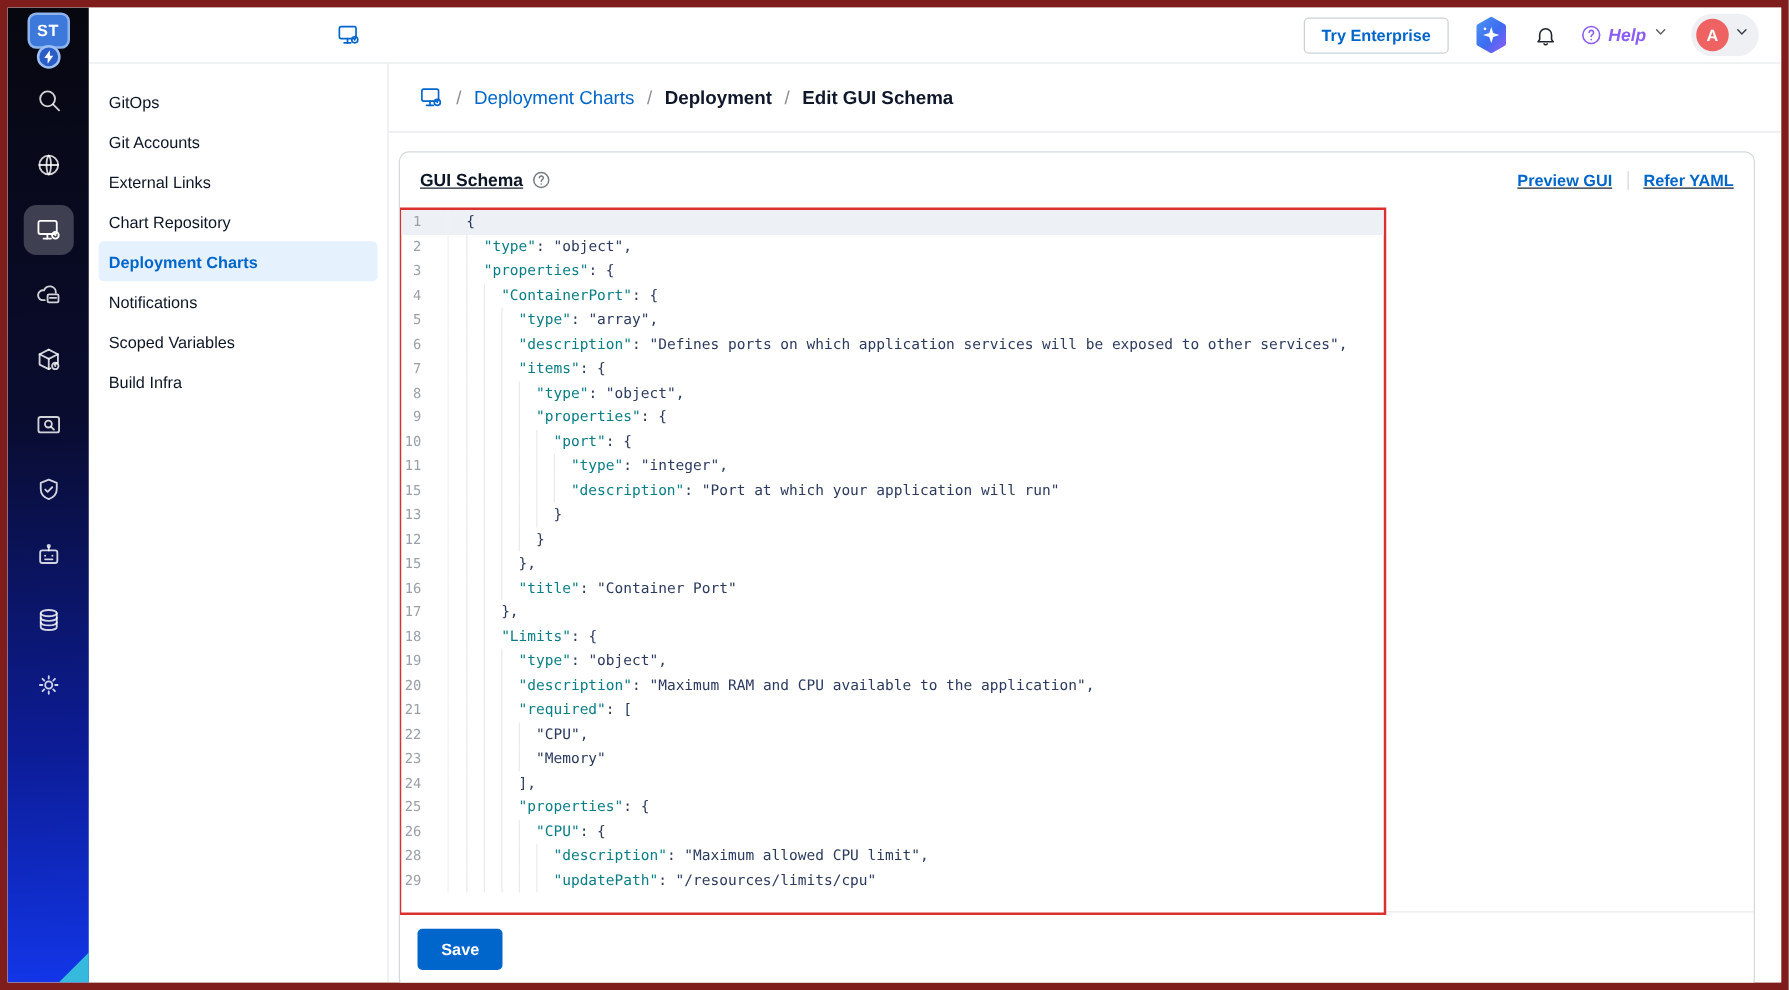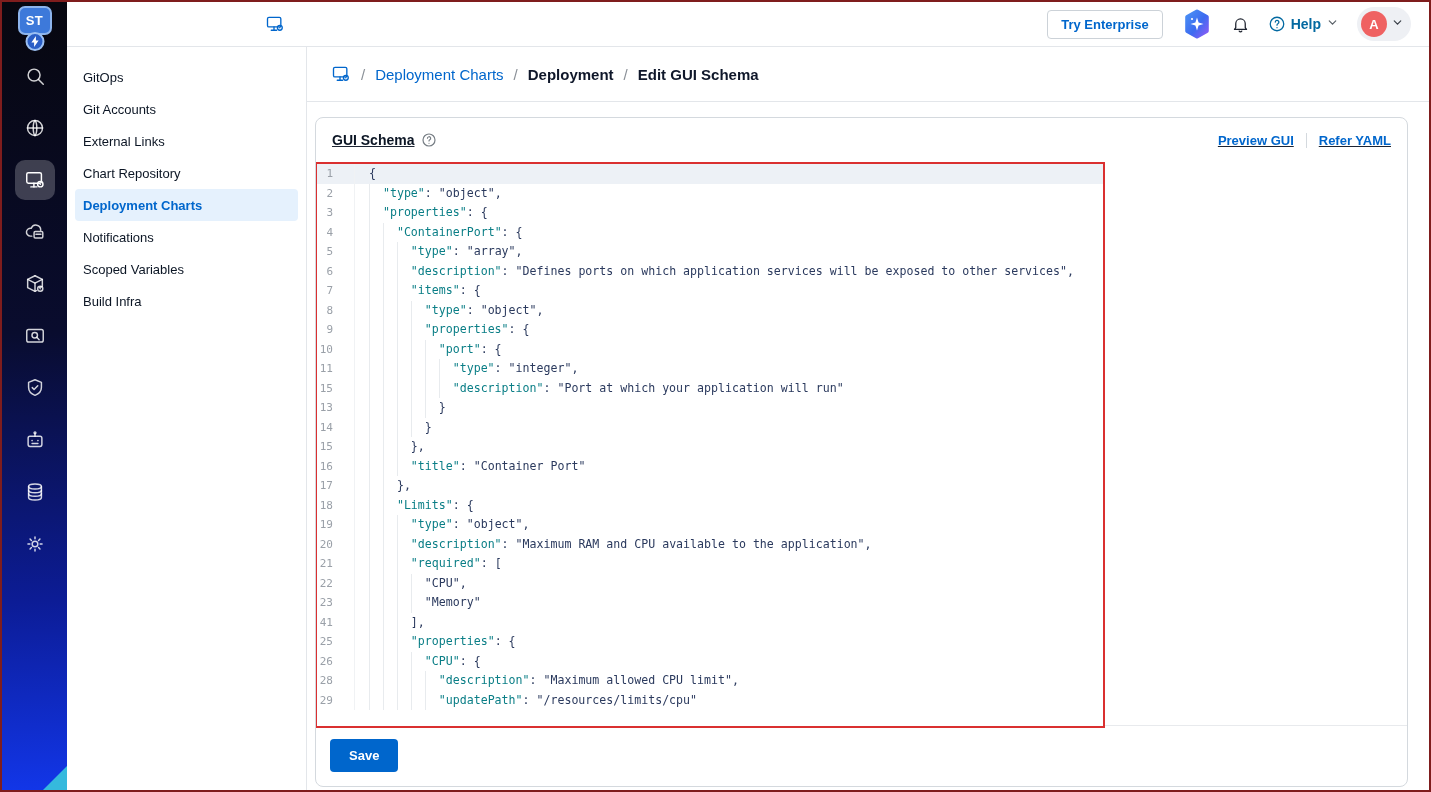--- a/index.html
+++ b/index.html
@@ -1,19 +1,19 @@
 <!DOCTYPE html>
 <html><head>
 <meta charset="utf-8">
 <style>
   * { margin:0; padding:0; box-sizing:border-box; }
   html,body { background:#888; }
   #app {
     width:1431px; height:792px; background:#fff; overflow:hidden;
-    border:2px solid #7f1d1d; display:flex; position:relative;
+    border:6px solid #7f1d1d; display:flex; position:relative;
     font-family:"Liberation Sans", sans-serif; color:#1c2433;
   }
   
   .rail {
     width:65px; flex:0 0 65px; position:relative;
     background:linear-gradient(178deg,#07070f 0%,#090c2e 42%,#0c1c96 76%,#1236e8 100%);
     display:flex; flex-direction:column; align-items:center;
   }
   .rail::after{
     content:""; position:absolute; right:0; bottom:0; width:0; height:0;
@@ -48,21 +48,21 @@
   .topbar-page-icon svg{ width:20px; height:20px; }
   .topbar-right{ margin-left:auto; display:flex; align-items:center; gap:18px; }
   .btn-enterprise{
     background:#fff; border:1px solid #ccd2d8; border-radius:4px; color:var(--accent);
     font-size:13px; font-weight:700; padding:6px 13px; cursor:pointer;
     font-family:"Liberation Sans", sans-serif;
   }
   .hexspark{ display:flex; cursor:pointer; }
   .iconbtn{ display:flex; color:#1f2430; cursor:pointer; }
   .iconbtn svg{ width:19px; height:19px; }
-  .help-group{ display:flex; align-items:center; gap:5px; cursor:pointer; color:#0369a1; }
+  .help-group{ display:flex; align-items:center; gap:5px; cursor:pointer; color:#8b5cf6;font-style:italic; }
   .help-group svg{ width:18px; height:18px; }
   .help-group .chev svg{ width:13px; height:13px; color:#5a6168; }
   .help-label{ font-size:14px; font-weight:700; }
   .avatar-pill{
     display:flex; align-items:center; gap:4px; background:#eef0f4; border-radius:17px;
     padding:4px 7px 4px 4px; cursor:pointer;
   }
   .avatar-circle{
     width:26px; height:26px; border-radius:50%; background:var(--avatar);
     color:#fff; font-size:13px; font-weight:700; display:flex; align-items:center; justify-content:center;
@@ -373,21 +373,21 @@
                 </div>
                 <div class="cl">
                   <span class="ln">15</span>
                   <span class="cc"><span class="ind"></span><span class="ind"></span><span class="ind"></span><span class="ind"></span><span class="ind"></span><span class="ind"></span><span class="tk">"description"</span>: "Port at which your application will run"</span>
                 </div>
                 <div class="cl">
                   <span class="ln">13</span>
                   <span class="cc"><span class="ind"></span><span class="ind"></span><span class="ind"></span><span class="ind"></span><span class="ind"></span>}</span>
                 </div>
                 <div class="cl">
-                  <span class="ln">14</span>
+                  <span class="ln">12</span>
                   <span class="cc"><span class="ind"></span><span class="ind"></span><span class="ind"></span><span class="ind"></span>}</span>
                 </div>
                 <div class="cl">
                   <span class="ln">15</span>
                   <span class="cc"><span class="ind"></span><span class="ind"></span><span class="ind"></span>},</span>
                 </div>
                 <div class="cl">
                   <span class="ln">16</span>
                   <span class="cc"><span class="ind"></span><span class="ind"></span><span class="ind"></span><span class="tk">"title"</span>: "Container Port"</span>
                 </div>
@@ -413,21 +413,21 @@
                 </div>
                 <div class="cl">
                   <span class="ln">22</span>
                   <span class="cc"><span class="ind"></span><span class="ind"></span><span class="ind"></span><span class="ind"></span>"CPU",</span>
                 </div>
                 <div class="cl">
                   <span class="ln">23</span>
                   <span class="cc"><span class="ind"></span><span class="ind"></span><span class="ind"></span><span class="ind"></span>"Memory"</span>
                 </div>
                 <div class="cl">
-                  <span class="ln">41</span>
+                  <span class="ln">24</span>
                   <span class="cc"><span class="ind"></span><span class="ind"></span><span class="ind"></span>],</span>
                 </div>
                 <div class="cl">
                   <span class="ln">25</span>
                   <span class="cc"><span class="ind"></span><span class="ind"></span><span class="ind"></span><span class="tk">"properties"</span>: {</span>
                 </div>
                 <div class="cl">
                   <span class="ln">26</span>
                   <span class="cc"><span class="ind"></span><span class="ind"></span><span class="ind"></span><span class="ind"></span><span class="tk">"CPU"</span>: {</span>
                 </div>

